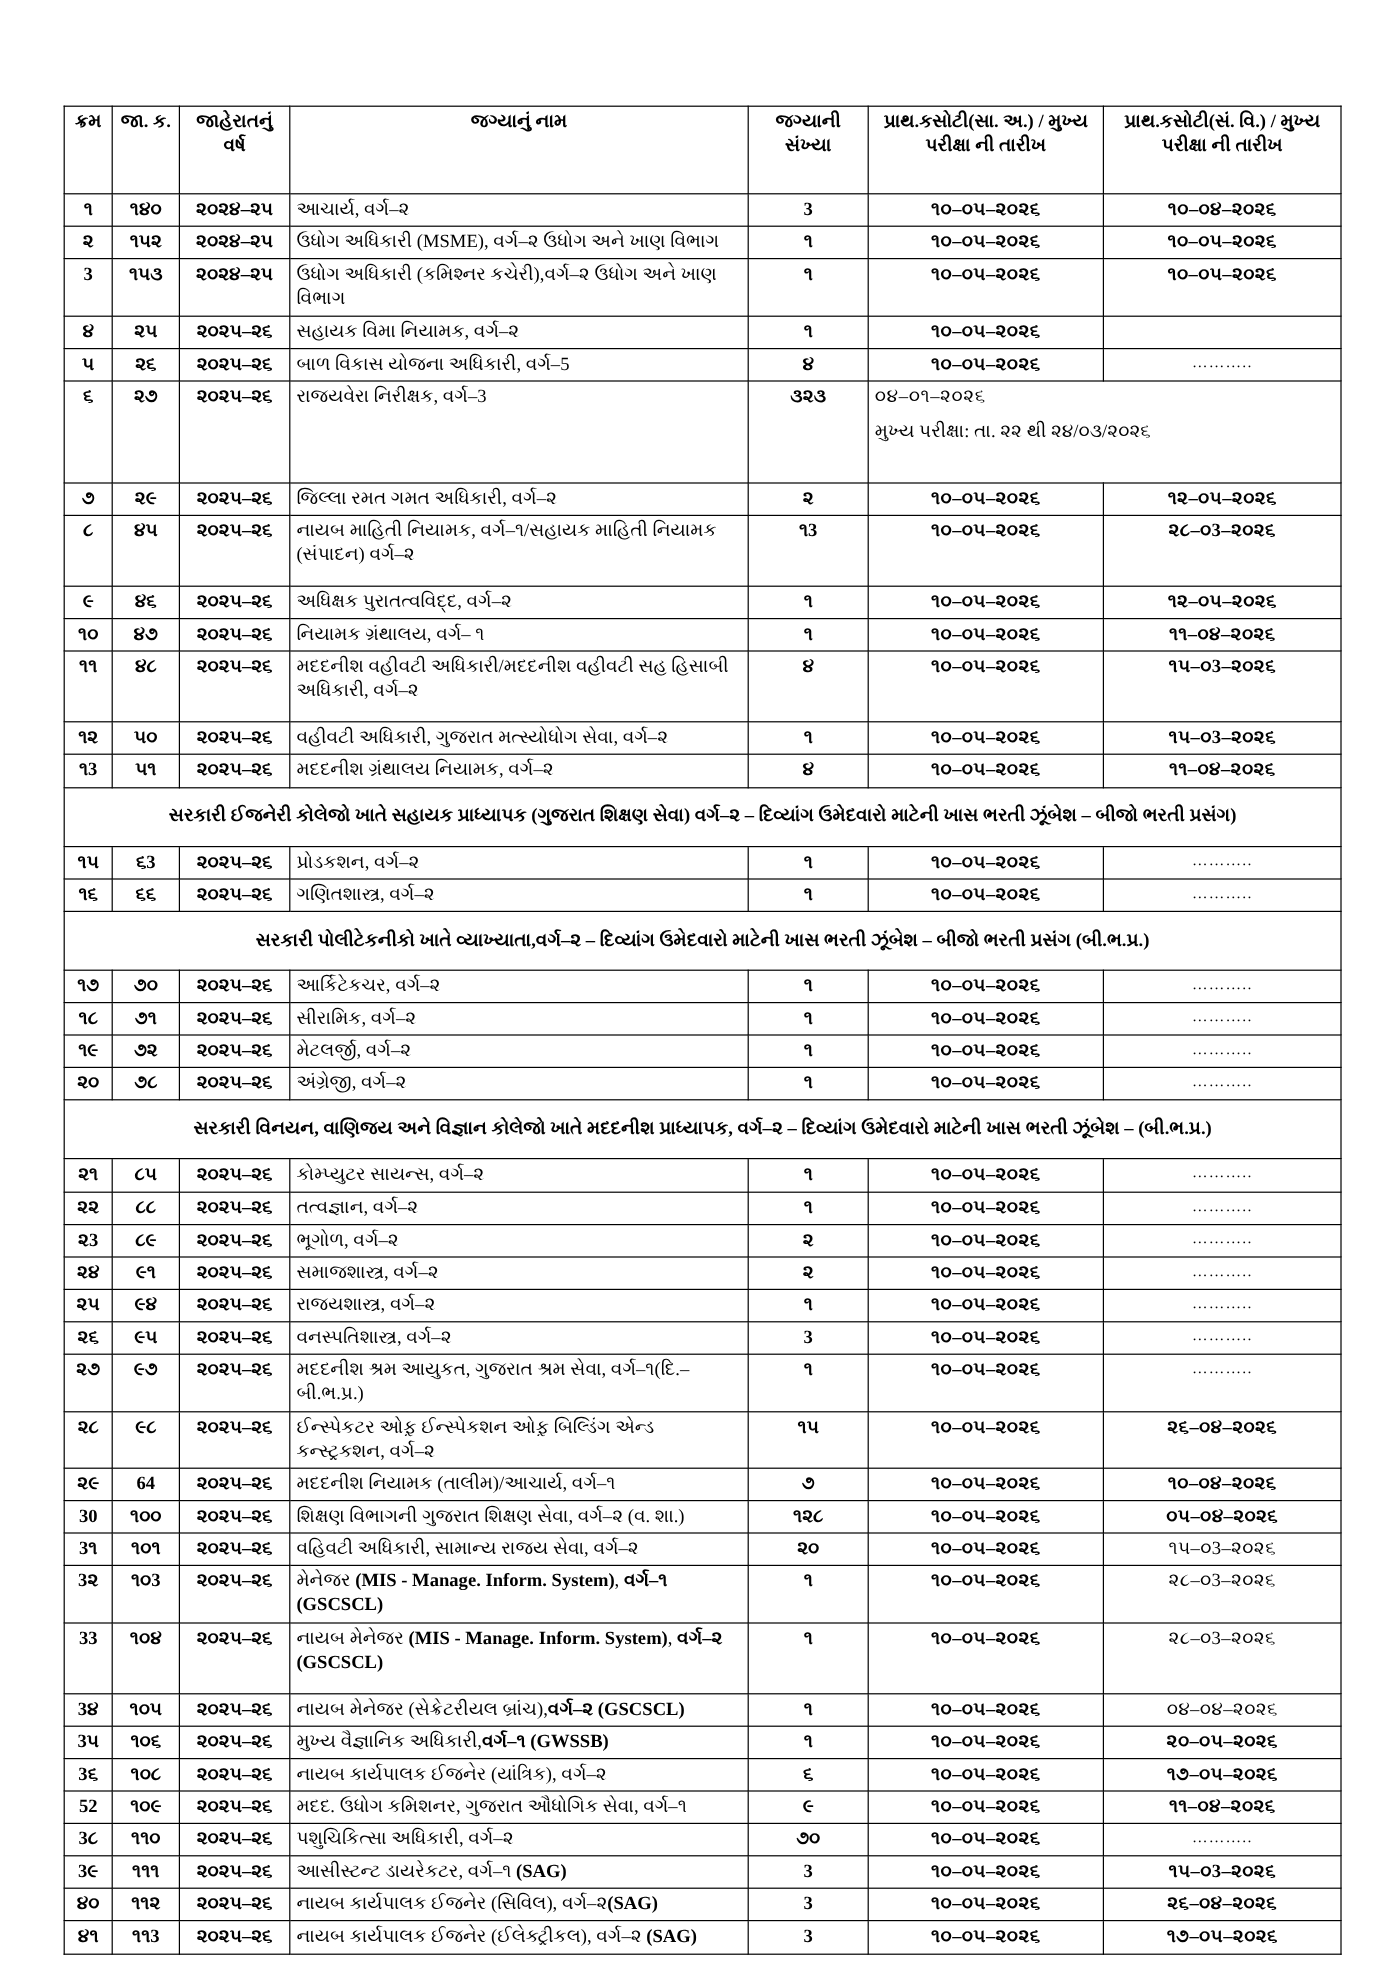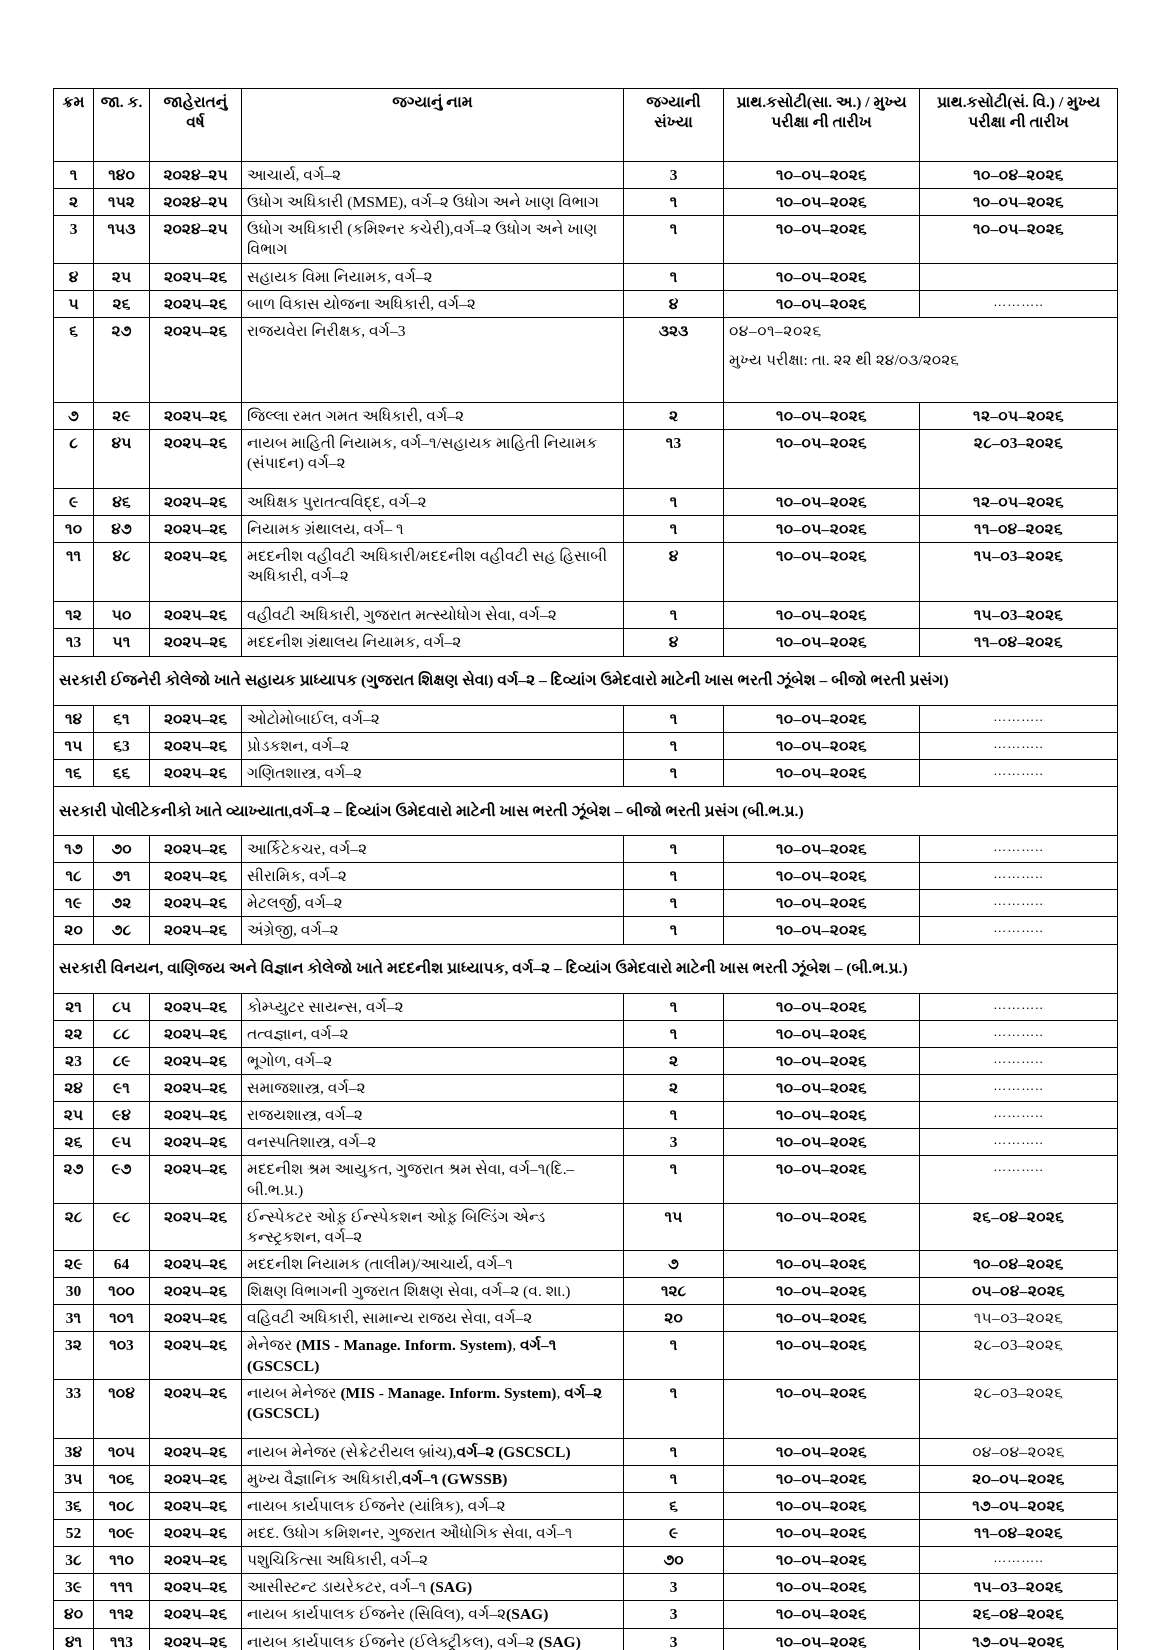--- a/index.html
+++ b/index.html
@@ -77,21 +77,21 @@
     font-size: 13px;
   }
   td.merged-dt {
     text-align: left;
     vertical-align: top;
     padding-top: 8px;
   }
   td.merged-dt .l1 { display: block; letter-spacing: 0.5px; }
   td.merged-dt .l2 { display: block; margin-top: 9px; }
   tr.section td {
-    text-align: left;
+    text-align: center;
     vertical-align: middle;
     font-weight: bold;
     font-size: 15.5px;
     height: 42px;
     border-left: 1.4px solid #000;
     border-right: 1.4px solid #000;
   }
   tr.tall6 td { height: 78px; }
   tr.tall2 td { height: 52px; }
 </style>
@@ -154,21 +154,21 @@
           <td class="ctr-n">૨૦૨૫–૨૬</td>
           <td class="name">સહાયક વિમા નિયામક, વર્ગ–૨</td>
           <td class="ctr">૧</td>
           <td class="dt">૧૦–૦૫–૨૦૨૬</td>
           <td class="dt"></td>
         </tr>
         <tr>
           <td class="ctr">૫</td>
           <td class="ctr">૨૬</td>
           <td class="ctr-n">૨૦૨૫–૨૬</td>
-          <td class="name">બાળ વિકાસ યોજના અધિકારી, વર્ગ–૨</td>
+          <td class="name">બાળ વિકાસ યોજના અધિકારી, વર્ગ–5</td>
           <td class="ctr">૪</td>
           <td class="dt">૧૦–૦૫–૨૦૨૬</td>
           <td class="dt blank">………..</td>
         </tr>
         <tr class="tall6">
           <td class="ctr">૬</td>
           <td class="ctr">૨૭</td>
           <td class="ctr-n">૨૦૨૫–૨૬</td>
           <td class="name">રાજયવેરા નિરીક્ષક, વર્ગ–3</td>
           <td class="ctr">૩૨૩</td>
@@ -237,29 +237,20 @@
           <td class="ctr-n">૨૦૨૫–૨૬</td>
           <td class="name">મદદનીશ ગ્રંથાલય નિયામક, વર્ગ–૨</td>
           <td class="ctr">૪</td>
           <td class="dt">૧૦–૦૫–૨૦૨૬</td>
           <td class="dt">૧૧–૦૪–૨૦૨૬</td>
         </tr>
         <tr class="section">
           <td colspan="7">સરકારી ઈજનેરી કોલેજો ખાતે સહાયક પ્રાધ્યાપક (ગુજરાત શિક્ષણ સેવા) વર્ગ–૨ – દિવ્યાંગ ઉમેદવારો માટેની ખાસ ભરતી ઝૂંબેશ – બીજો ભરતી પ્રસંગ)</td>
         </tr>
         <tr>
-          <td class="ctr">૧૪</td>
-          <td class="ctr">૬૧</td>
-          <td class="ctr-n">૨૦૨૫–૨૬</td>
-          <td class="name">ઓટોમોબાઈલ, વર્ગ–૨</td>
-          <td class="ctr">૧</td>
-          <td class="dt">૧૦–૦૫–૨૦૨૬</td>
-          <td class="dt blank">………..</td>
-        </tr>
-        <tr>
           <td class="ctr">૧૫</td>
           <td class="ctr">૬3</td>
           <td class="ctr-n">૨૦૨૫–૨૬</td>
           <td class="name">પ્રોડકશન, વર્ગ–૨</td>
           <td class="ctr">૧</td>
           <td class="dt">૧૦–૦૫–૨૦૨૬</td>
           <td class="dt blank">………..</td>
         </tr>
         <tr>
           <td class="ctr">૧૬</td>

